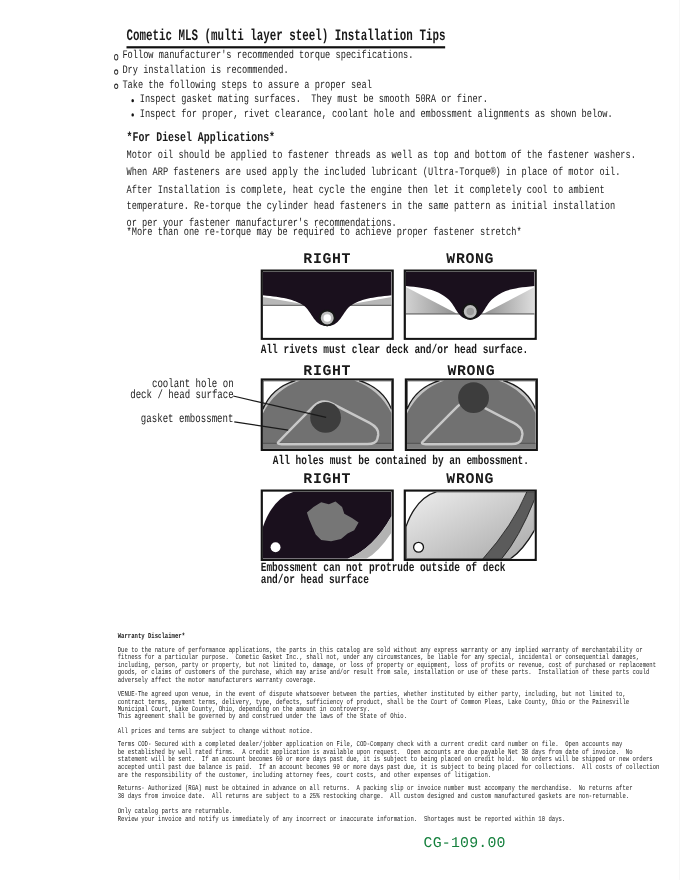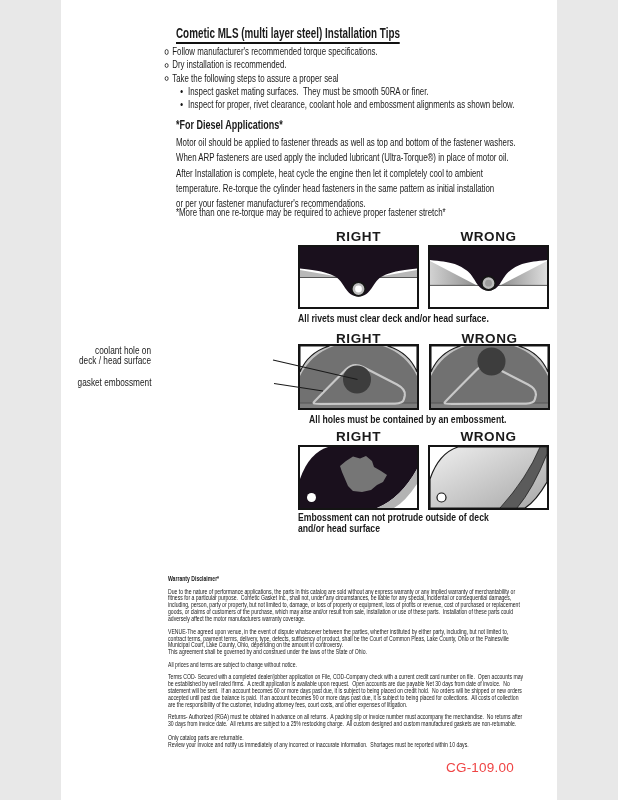--- a/index.html
+++ b/index.html
@@ -1,17 +1,17 @@
 <!DOCTYPE html>
 <html><head>
 <meta charset="utf-8">
 <style>
   html,body{margin:0;padding:0;background:#e8e8e8;}
-  #page{position:relative;width:496px;height:800px;background:#ffffff;overflow:hidden;
-        font-family:Liberation Sans, sans-serif;color:#1a1a1a;margin:0 auto;}
+  #page{position:relative;width:618px;height:800px;background:#ffffff;overflow:hidden;
+        font-family:Liberation Mono, monospace;color:#1a1a1a;margin:0 auto;}
   .abs{position:absolute;}
   .pre{white-space:pre;}
   .cx75{transform:scaleX(0.75);transform-origin:0 0;}
   .cx75r{transform:scaleX(0.75);transform-origin:100% 0;}
   .cx68{transform:scaleX(0.68);transform-origin:0 0;}
 
   .title{left:115px;top:25px;font-size:14.5px;font-weight:bold;
          border-bottom:2px solid #111;padding-bottom:1px;}
 
   .bullets{left:103px;top:45px;}
@@ -34,21 +34,21 @@
   .cap3 div{line-height:10.6px;white-space:pre;}
 
   .callout{right:406px;text-align:right;font-size:11px;line-height:10px;}
   .callout div{white-space:pre;}
 
   .disc{left:107px;top:576px;width:560px;}
   .dh{font-size:6.8px;font-weight:bold;line-height:6.9px;margin-bottom:5.6px;white-space:pre;}
   .dp{margin-bottom:5.6px;}
   .dp .line{font-size:6.8px;line-height:6.9px;white-space:pre;}
 
-  .code{left:385px;top:760px;font-size:13.5px;color:#ef4444;letter-spacing:.2px;}
+  .code{left:385px;top:760px;font-size:13.5px;color:#15803d;letter-spacing:.2px;}
   .overlay{left:0;top:0;pointer-events:none;z-index:5;}
 </style>
 </head>
 <body>
 
 <div id="page">
 
   <div class="abs title cx68 pre">Cometic MLS (multi layer steel) Installation Tips</div>
 
   <div class="abs bullets cx75">

